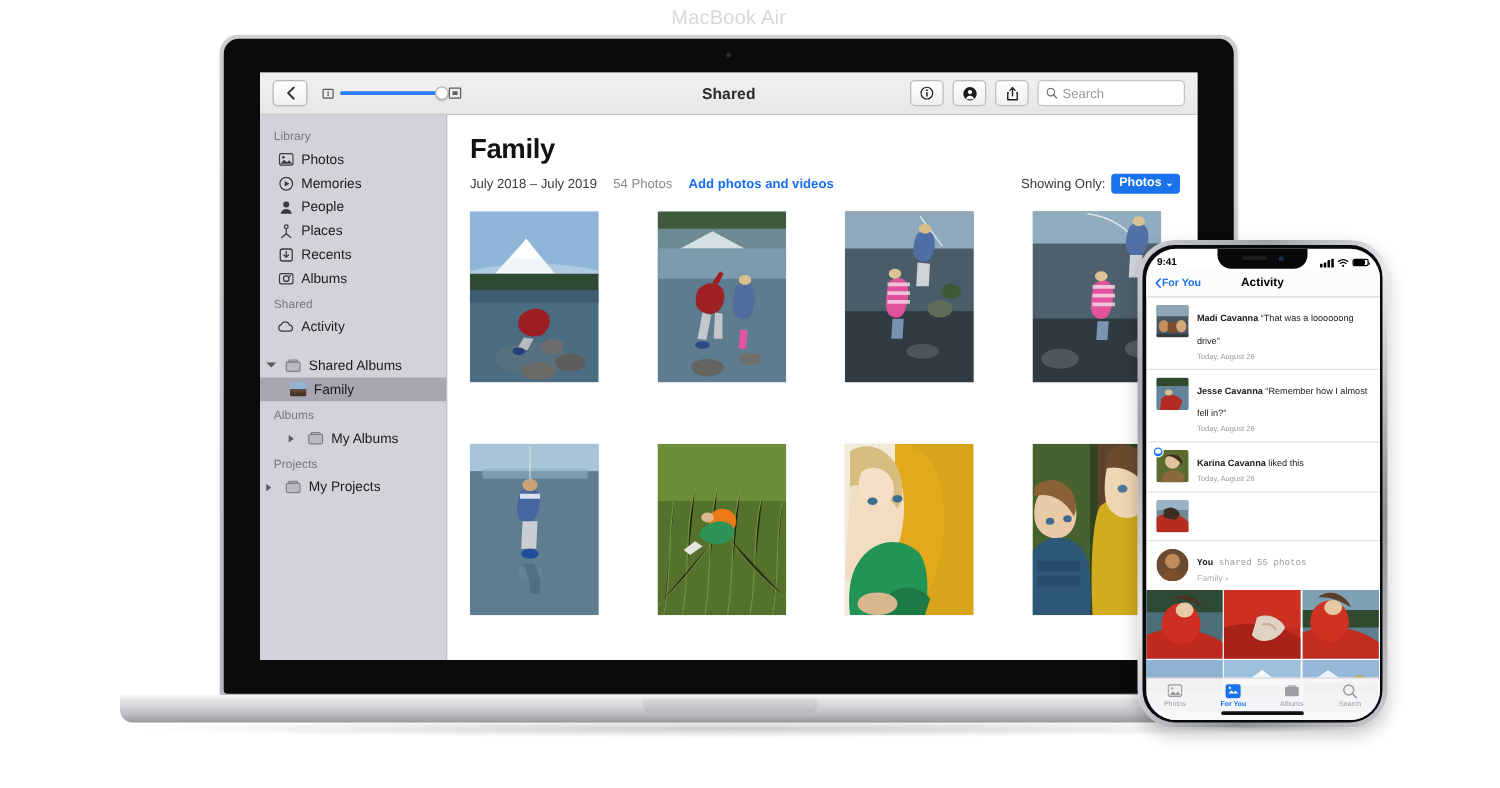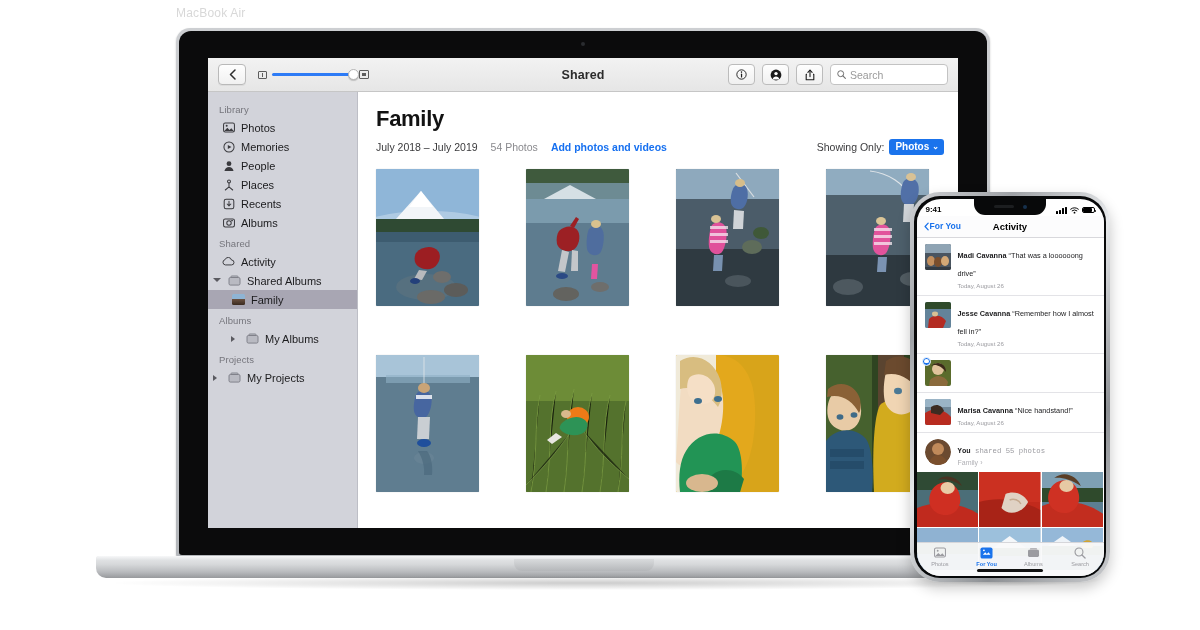--- a/index.html
+++ b/index.html
@@ -126,22 +126,22 @@
   }
   .mb-notch {
     position:absolute; left:50%; margin-left:-70px; top:3px; width:140px; height:12px;
     background:linear-gradient(180deg,#d9dbdd,#b5b7ba); border-radius:0 0 8px 8px;
   }
   .mb-shadow {
     position:absolute; left:20px; top:548px; width:940px; height:14px;
     background:radial-gradient(ellipse at center, rgba(0,0,0,.20) 0%, rgba(0,0,0,0) 72%);
   }
   .mb-label {
-    position:absolute; left:0; right:0; top:-22px; 
-    font-size:12px; color:#d8d8d8; letter-spacing:.2px;
+    position:absolute; left:0; right:0; top:-22px; text-align:center;
+    font-size:16px; color:#d8d8d8; letter-spacing:.2px;
   }
 
   
   #iphone { position:absolute; left:910px; top:192px; width:200px; height:390px; }
   .ip-body {
     position:absolute; inset:0; border-radius:30px;
     background:linear-gradient(125deg,#cfd1d4 0%,#9fa2a6 22%,#e8eaec 46%,#8d9094 74%,#c9cbce 100%);
     padding:4px; box-shadow:0 6px 14px rgba(0,0,0,.22);
   }
   .ip-inner { position:absolute; inset:4px; border-radius:26px; background:#08090a; padding:2.5px; }
@@ -335,21 +335,21 @@
 
               <div class="sb-head">Shared</div>
               <div class="sb-row">
                 <span class="sb-ico">
                   <svg width="13" height="9" viewBox="0 0 14 9">
                       <path d="M3.6 8.2A2.9 2.9 0 013.3 2.5 3.6 3.6 0 0110.2 2.9a2.6 2.6 0 01.1 5.3z" fill="none" stroke="#3a3a3e" stroke-width="1.05" stroke-linejoin="round"></path>
                     </svg>
                 </span>
                 <span>Activity</span>
               </div>
-              <div class="sb-row" style="padding-left:5px;">
+              <div class="sb-row" style="padding-left:5px;margin-top:12px;">
                 <span class="disc-slot">
                     <span class="disc open"></span>
                   </span>
                 <span class="sb-ico">
                   <svg width="13" height="11" viewBox="0 0 14 12">
                       <path d="M1 4.2c0-.9.6-1.5 1.4-1.5h9.2c.8 0 1.4.6 1.4 1.5v5.3c0 .9-.6 1.5-1.4 1.5H2.4c-.8 0-1.4-.6-1.4-1.5z" fill="#b9bac2" stroke="#7c7d86" stroke-width="1"></path>
                       <path d="M3.2 2.7V1.9c0-.5.3-.8.8-.8h6c.5 0 .8.3.8.8v.8z" fill="#c8c9d1" stroke="#7c7d86" stroke-width="1"></path>
                     </svg>
                 </span>
                 <span>Shared Albums</span>
@@ -650,34 +650,34 @@
                 <i></i>
               </span>
             <span class="act-thumb">
               <svg width="26" height="26" viewBox="0 0 26 26">
                   <rect width="26" height="26" fill="#5a6b2c"></rect>
                   <ellipse cx="13" cy="9" rx="6" ry="6" fill="#e0c39c"></ellipse>
                   <path d="M6 6c7-6 15-2 15 6-6-7-11-8-15-6z" fill="#3c2a1a"></path>
                   <path d="M5 20c6-6 14-5 18 2l-1 4H4z" fill="#8a6a3c"></path>
                 </svg>
             </span>
+            <span class="act-txt">
+              <span class="act-line"><b>Karina Cavanna</b><span class="q"> liked this</span></span>
+              <span class="act-sub" style="display:block">Today, August 26</span>
+            </span>
           </div>
 
           <div class="act-row">
             <span class="act-thumb">
               <svg width="26" height="26" viewBox="0 0 26 26">
                   <rect width="26" height="26" fill="#6f8798"></rect>
                   <rect width="26" height="8" fill="#9ab4c6"></rect>
                   <path d="M0 14c9-6 19-4 26 4v8H0z" fill="#b82c20"></path>
                   <path d="M6 8c5-4 11-2 13 4l-4 4-9-2z" fill="#3c2c22"></path>
                 </svg>
-            </span>
-            <span class="act-txt">
-              <span class="act-line"><b>Marisa Cavanna</b><span class="q"> “Nice handstand!”</span></span>
-              <span class="act-sub" style="display:block">Today, August 26</span>
             </span>
           </div>
 
           <div class="act-share">
             <span class="act-thumb round">
               <svg width="26" height="26" viewBox="0 0 26 26">
                   <circle cx="13" cy="13" r="13" fill="#6b4a30"></circle>
                   <circle cx="13" cy="10" r="6" fill="#c08a5a"></circle>
                   <path d="M3 26c2-7 6-10 10-10s8 3 10 10z" fill="#7a4f2d"></path>
                 </svg>

